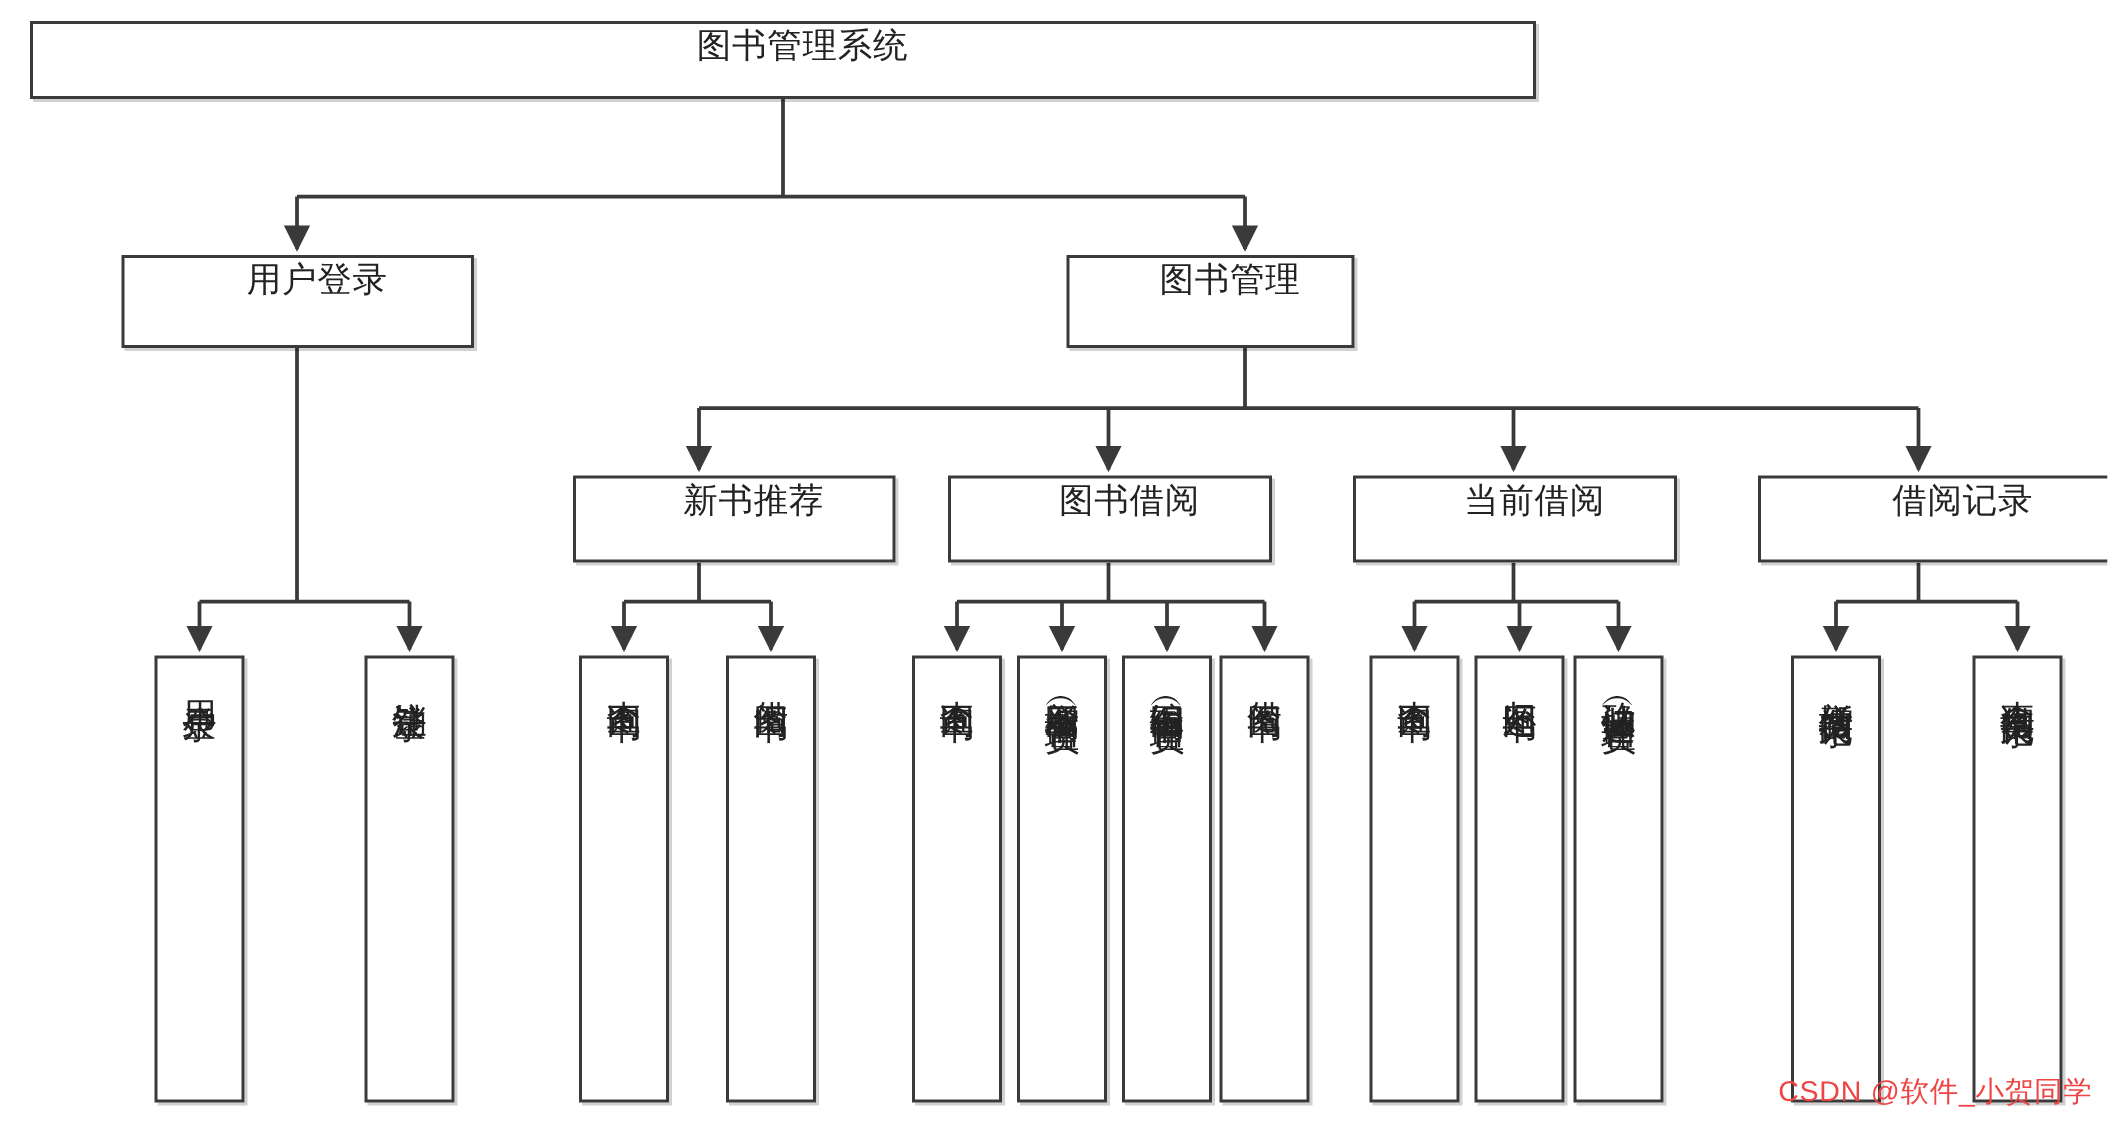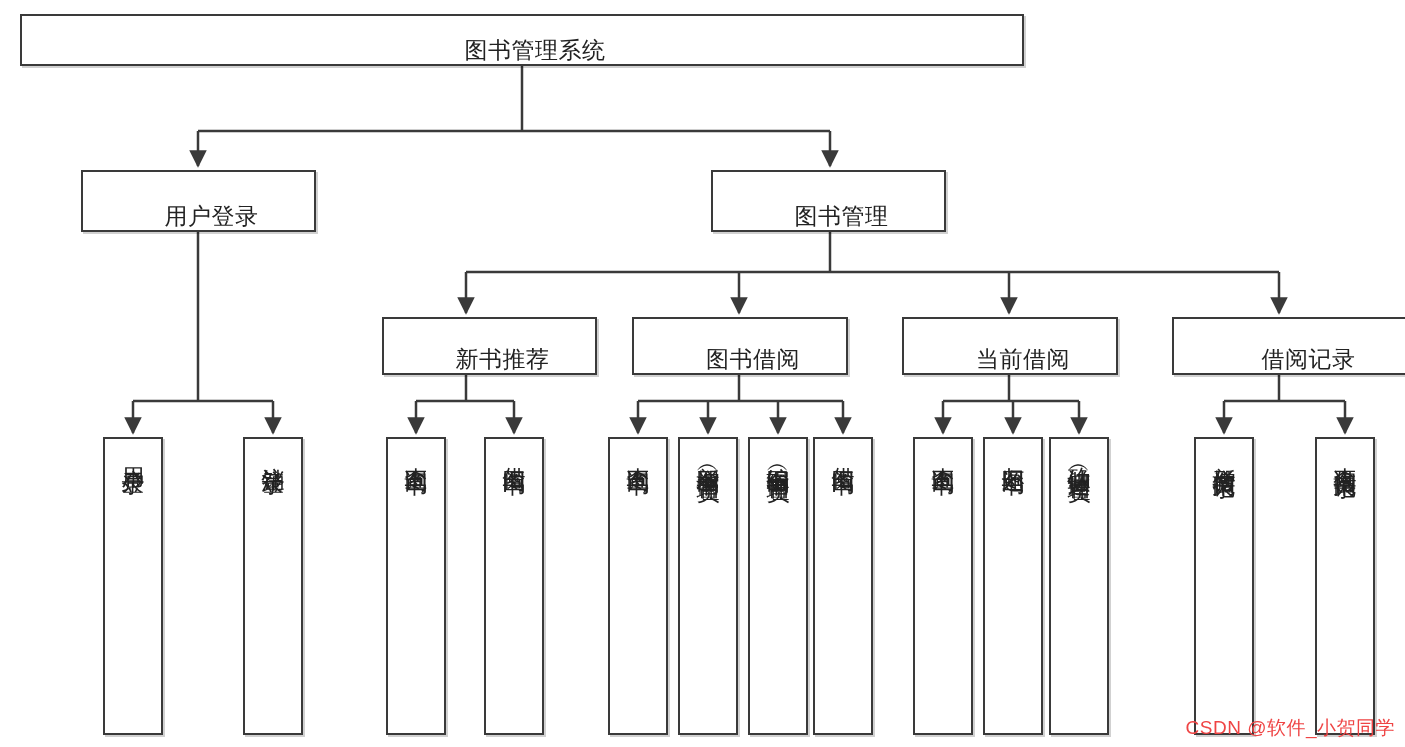--- a/index.html
+++ b/index.html
@@ -24,21 +24,21 @@
     width: 1405px;
     height: 747px;
     pointer-events: none;
   }
   .node {
     position: absolute;
     box-sizing: border-box;
     border: 2.5px solid #3a3a3a;
     background: #ffffff;
     display: flex;
-    align-items: flex-end;
+    align-items: flex-start;
     justify-content: center;
     box-shadow: 2px 2px 0 rgba(0,0,0,0.18);
     padding-left: 26px;
   }
   .node .label {
     color: #222222;
     text-align: center;
     line-height: 1.22;
     white-space: pre;
   }
@@ -123,21 +123,21 @@
     </g>
   </svg>
 
   <div class="node h" style="left:20px; top:14px; width:1004px; height:52px;">
     <span class="label">图书管理系统</span>
   </div>
 
   <div class="node h" style="left:81px; top:170px; width:235px; height:62px;">
     <span class="label">用户登录</span>
   </div>
-  <div class="node h" style="left:711px; top:170px; width:235px; height:62px;">
+  <div class="node h" style="left:711px; top:170px; width:192px; height:62px;">
     <span class="label">图书管理</span>
   </div>
 
   <div class="node h" style="left:382px; top:317px; width:215px; height:58px;">
     <span class="label">新书推荐</span>
   </div>
   <div class="node h" style="left:902px; top:317px; width:216px; height:58px;">
     <span class="label">当前借阅</span>
   </div>
   <div class="node h" style="left:632px; top:317px; width:216px; height:58px;">

